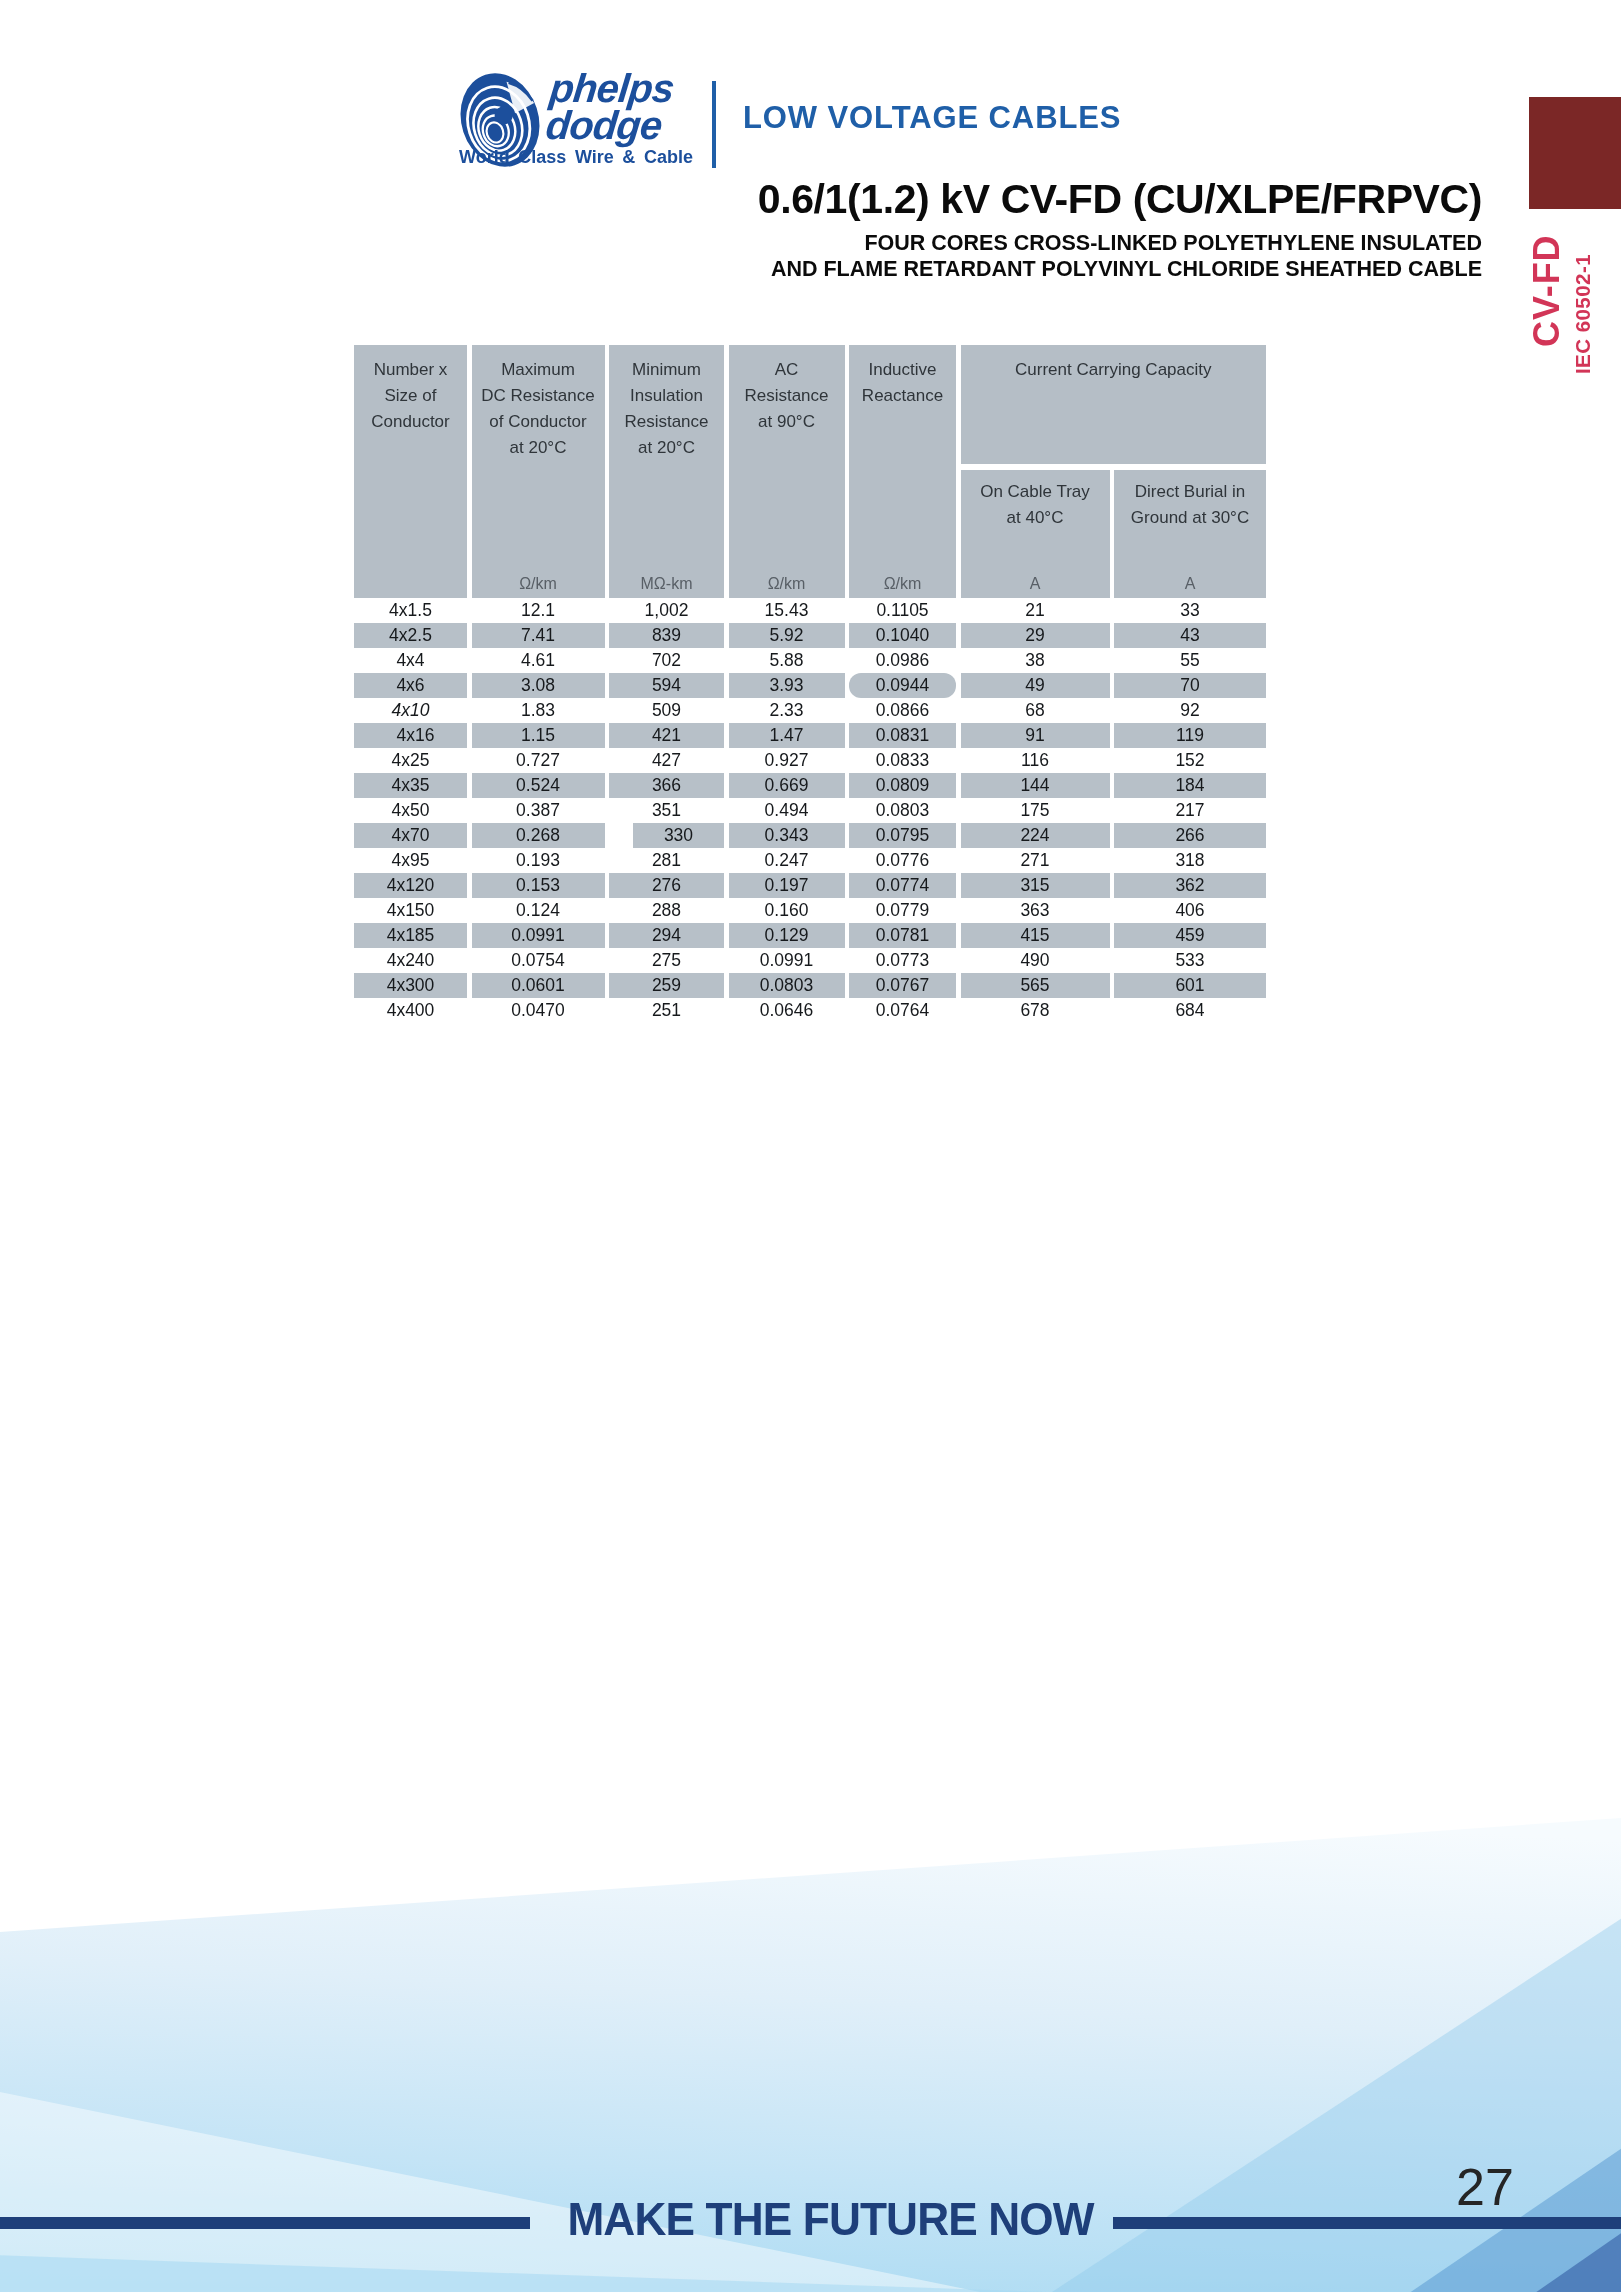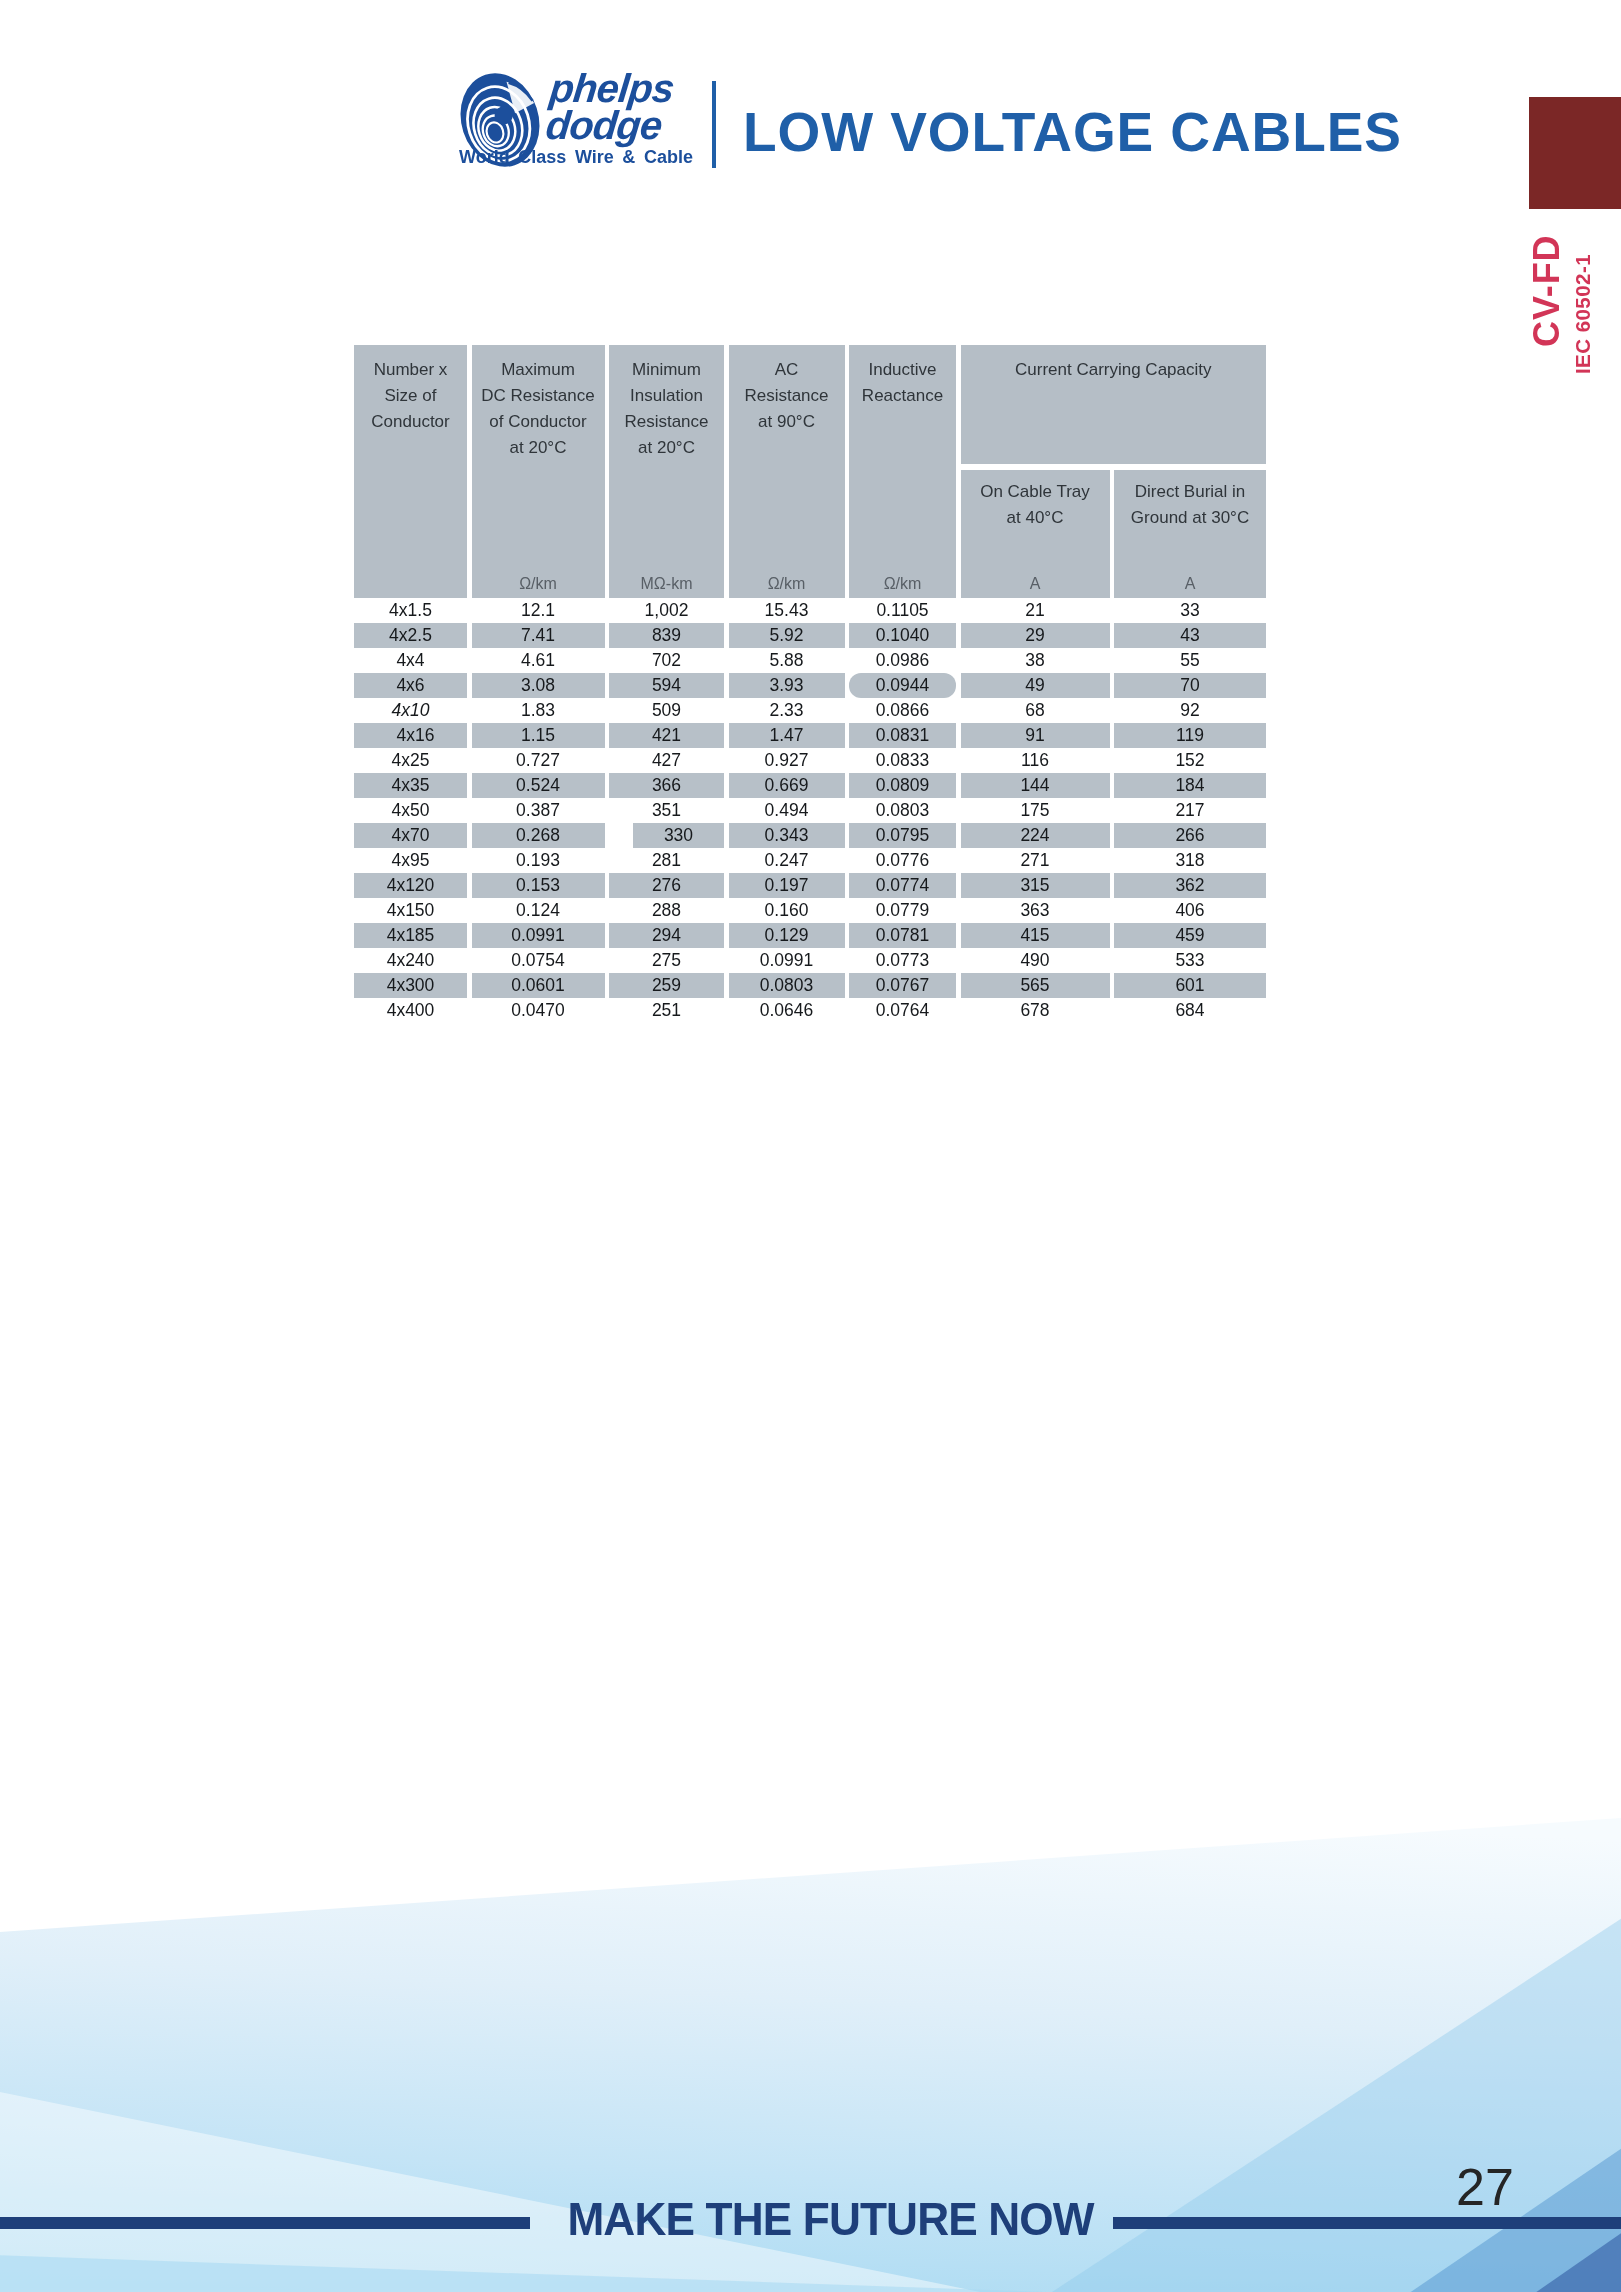--- a/index.html
+++ b/index.html
@@ -17,21 +17,21 @@
     letter-spacing:-0.9px; color:#1c4f9c; transform:skewX(-6deg);
   }
   .logotype span { display:block; }
   .brand-tagline {
     position:absolute; left:459px; top:147px; width:233px;
     font-weight:700; font-size:18px; color:#1c4f9c; word-spacing:3.6px; white-space:nowrap;
   }
   .brand-divider { position:absolute; left:712px; top:81px; width:3.6px; height:87px; background:#1f5fa8; }
   .brand-category {
     position:absolute; left:743px; top:100px;
-    font-size:55px; font-weight:600; letter-spacing:0.9px; color:#1f5fa8; white-space:nowrap;
+    font-size:31px; font-weight:600; letter-spacing:0.9px; color:#1f5fa8; white-space:nowrap;
   }
   
   .tab-square { position:absolute; left:1529px; top:97px; width:92px; height:112px; background:#7b2726; }
   .tab-vertical {
     position:absolute; writing-mode:vertical-rl; transform:rotate(180deg);
     color:#d23557; text-align:left; white-space:nowrap;
   }
   .tab-label { left:1526px; top:222px; height:125px; font-size:36px; font-weight:700; letter-spacing:0.9px; }
   .tab-standard { left:1571px; top:222px; height:152px; font-size:20.6px; font-weight:600; letter-spacing:0.4px; }
   
@@ -113,20 +113,25 @@
     <span>dodge</span>
   </div>
   <div class="brand-tagline">World Class Wire &amp; Cable</div>
   <div class="brand-divider"></div>
   <div class="brand-category">LOW VOLTAGE CABLES</div>
 
   <div class="tab-square"></div>
   <div class="tab-vertical tab-label">CV-FD</div>
   <div class="tab-vertical tab-standard">IEC 60502-1</div>
 
+  <div class="product-heading">
+    <div class="product-title">0.6/1(1.2) kV CV-FD (CU/XLPE/FRPVC)</div>
+    <div class="product-sub first">FOUR CORES CROSS-LINKED POLYETHYLENE INSULATED</div>
+    <div class="product-sub">AND FLAME RETARDANT POLYVINYL CHLORIDE SHEATHED CABLE</div>
+  </div>
 
   <div class="spec-grid" id="spec-grid">
     <div class="hcell" style="grid-column:1">
       <span class="hlabel">Number x
 Size of
 Conductor</span>
       <span class="hunit"></span>
     </div>
     <div class="hcell" style="grid-column:2">
       <span class="hlabel">Maximum

